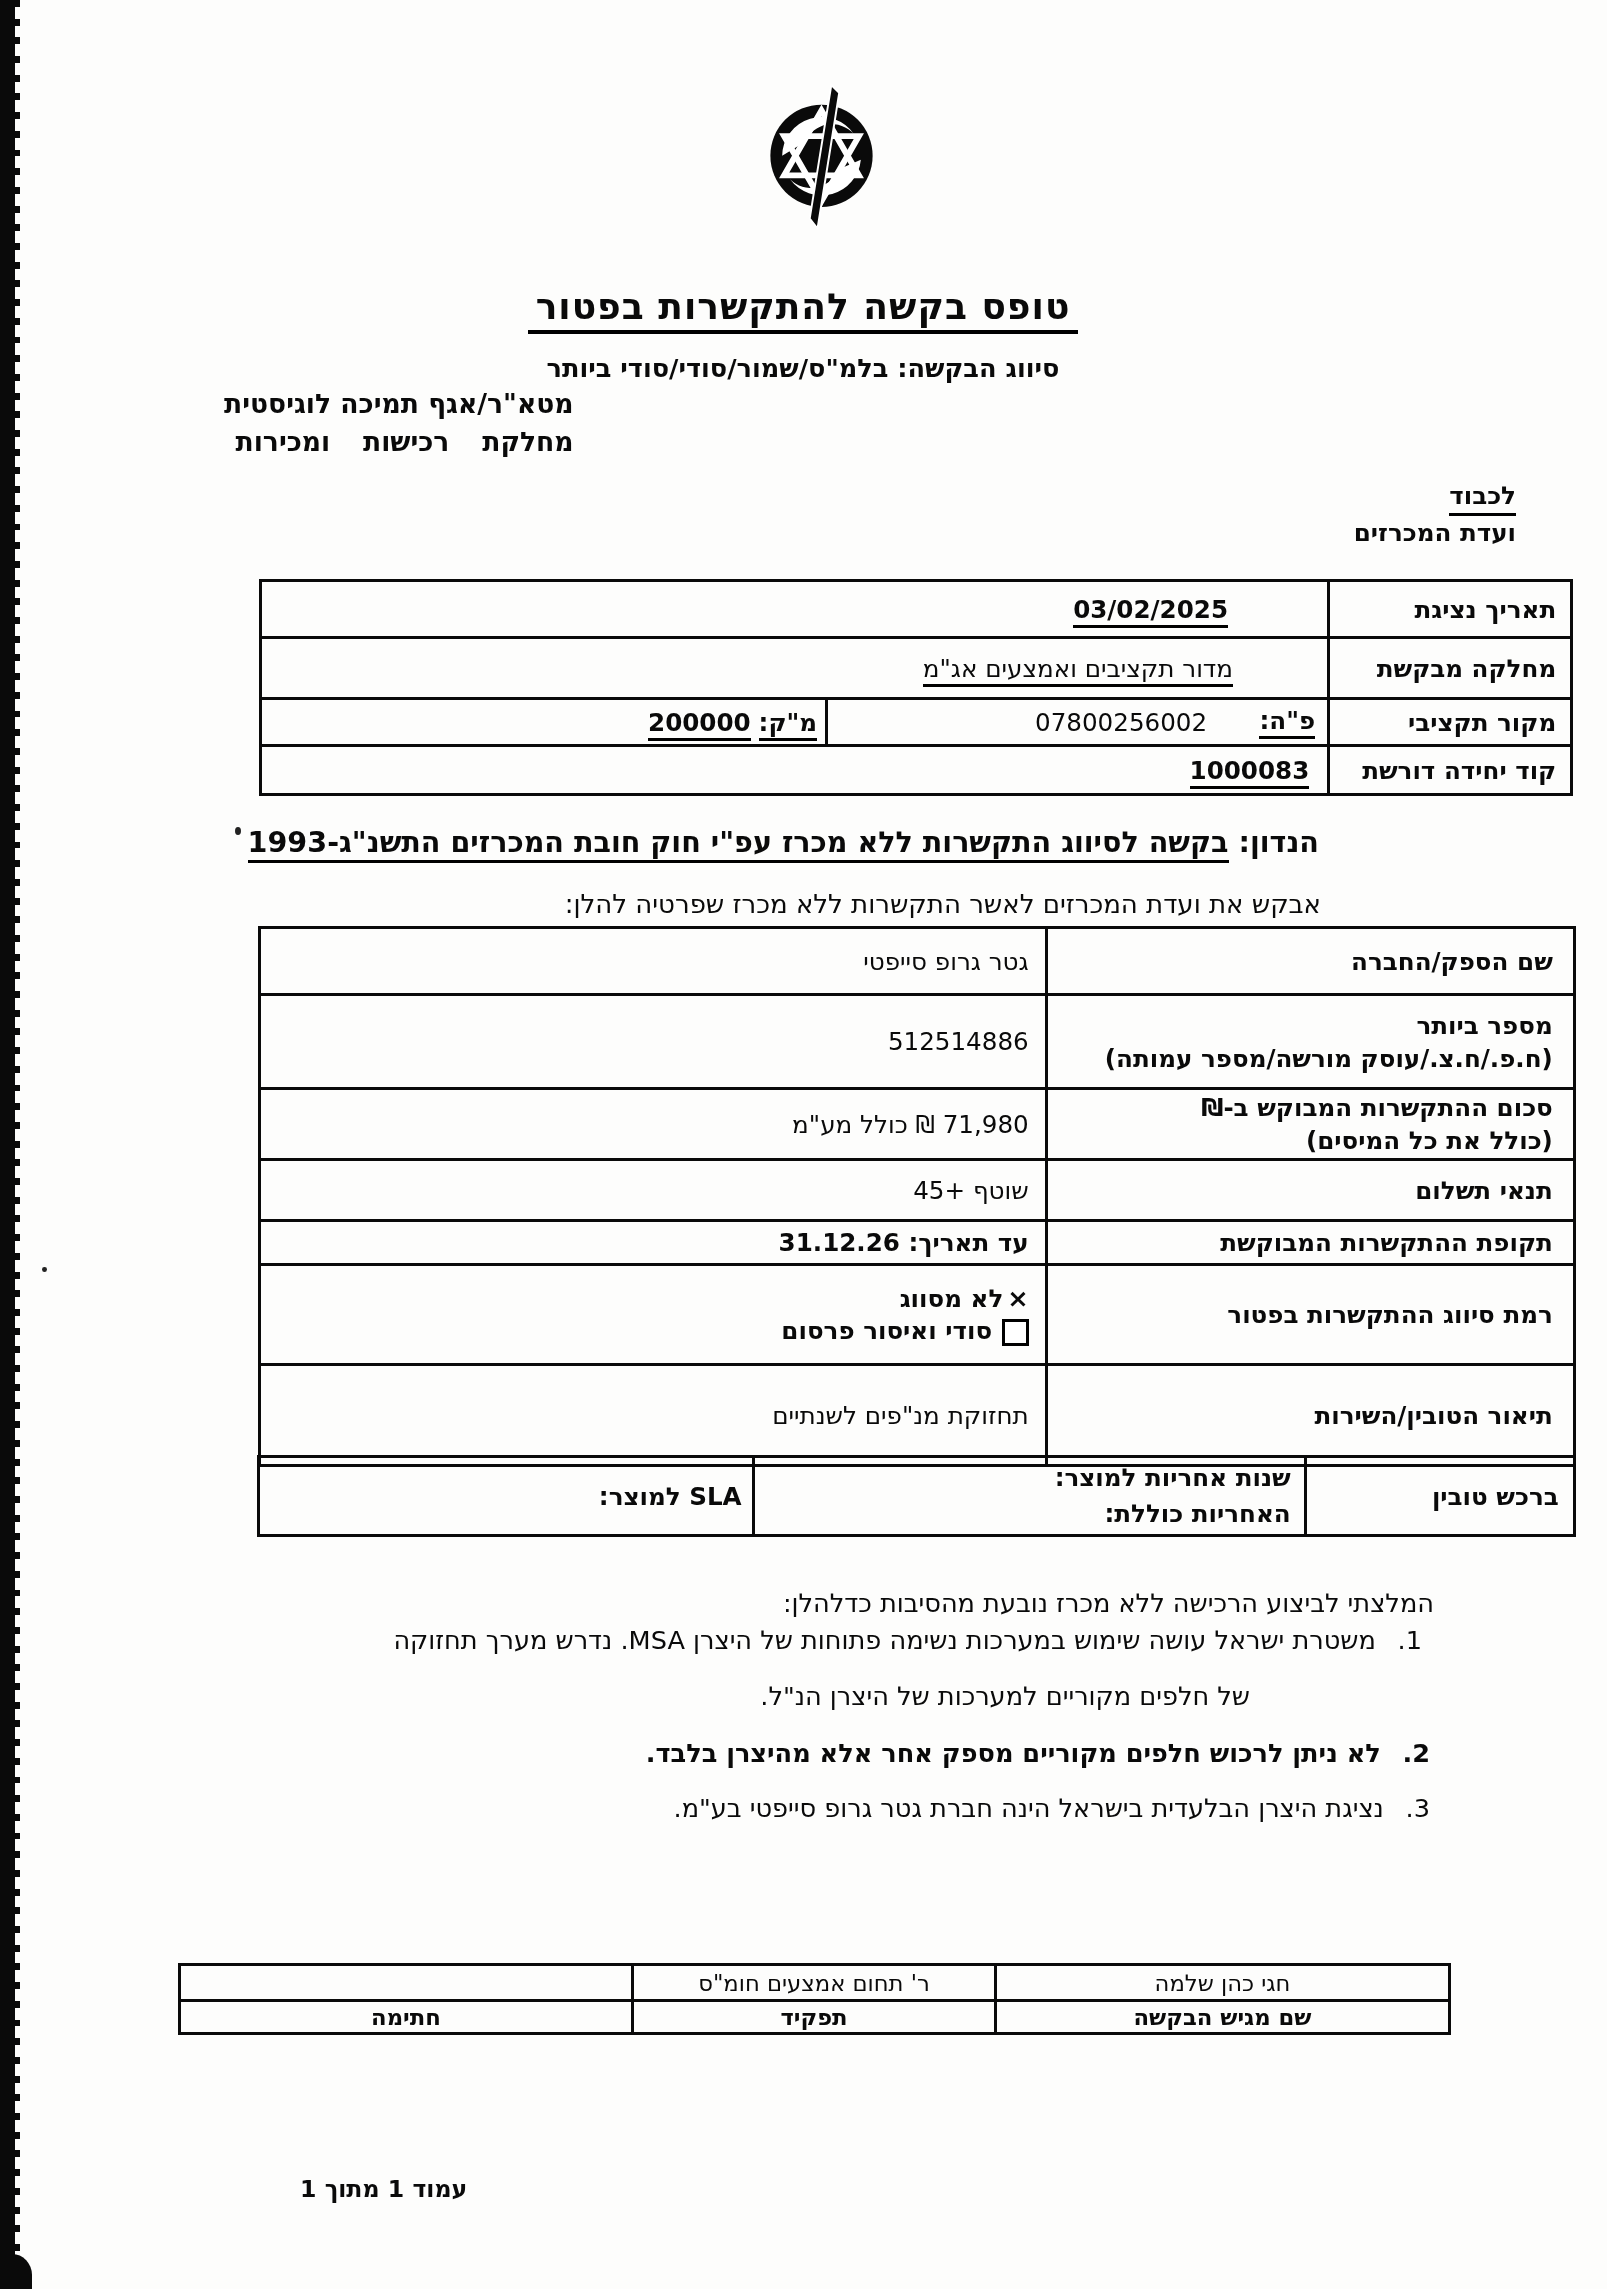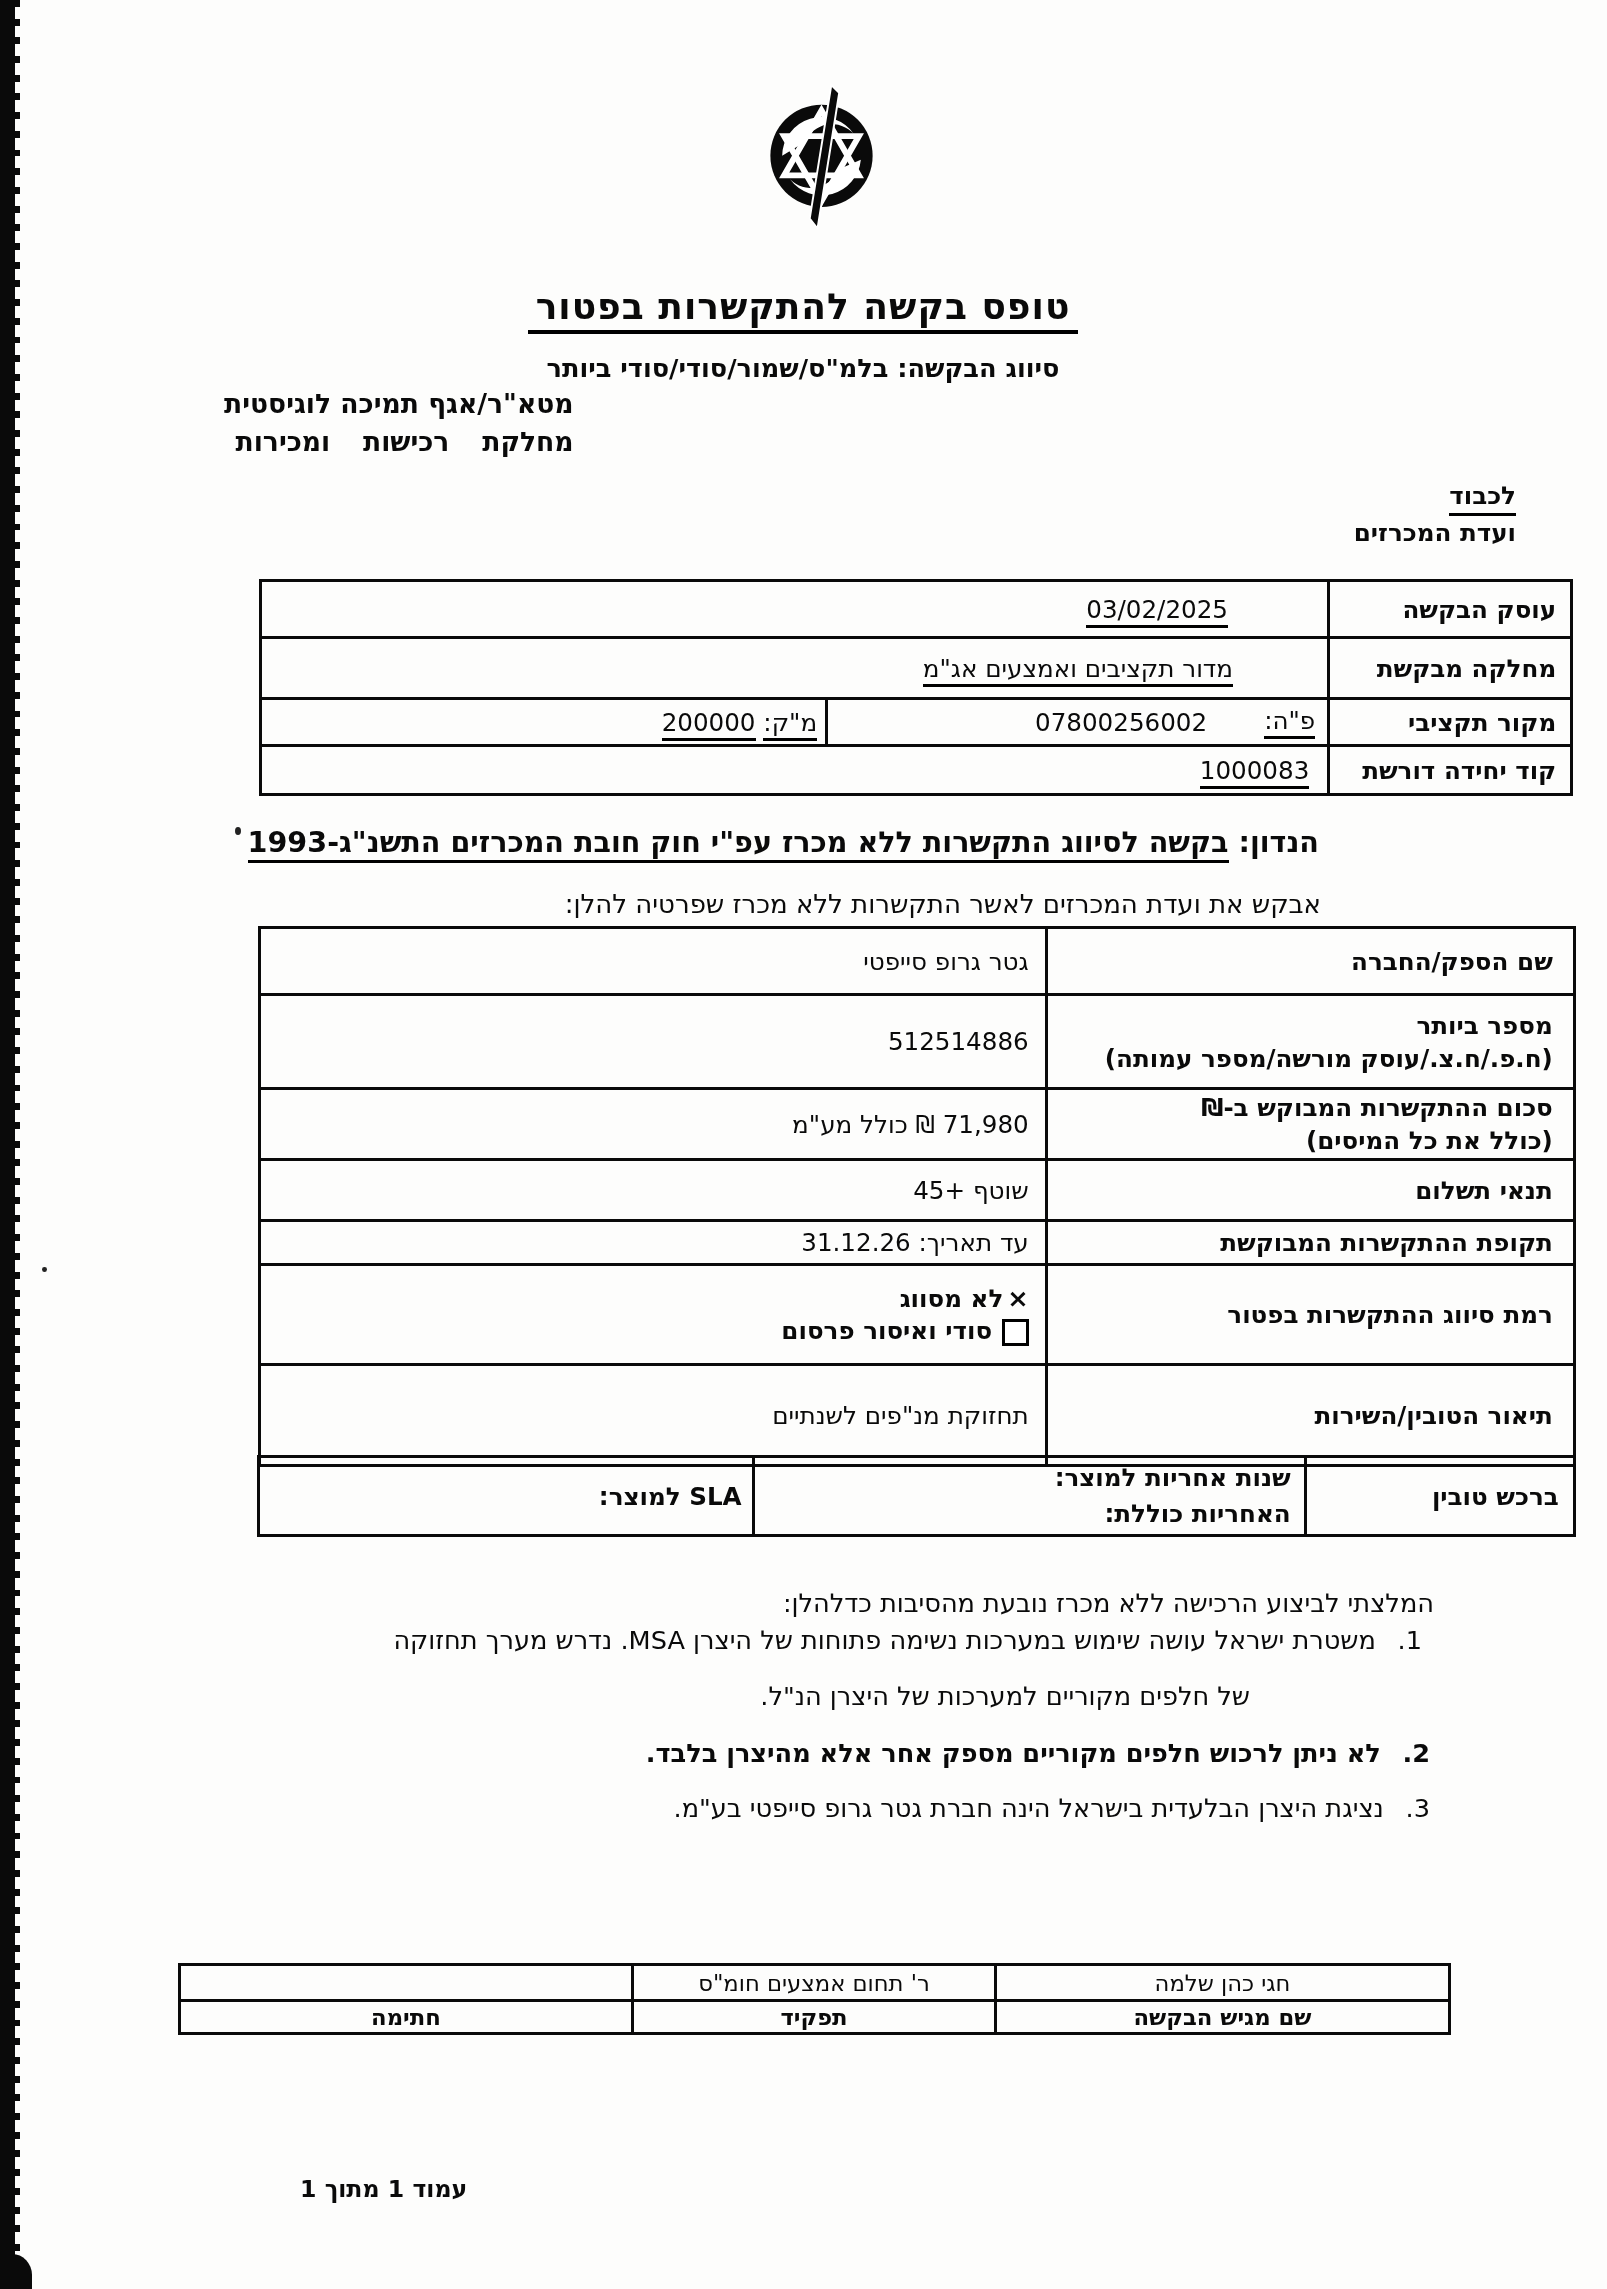--- a/index.html
+++ b/index.html
@@ -35,21 +35,21 @@
   .lbl{font-weight:bold;text-align:right;padding-right:13.8px;}
   .val{text-align:right;}
 
   .t1{position:absolute;right:34px;top:579px;width:1312px;}
   .t1 .v-date{padding-right:99px;}
   .t1 .v-dept{padding-right:94px;}
   .t1 .v-unit{padding-right:17.7px;}
   .t1 .pe{display:flex;align-items:center;justify-content:space-between;padding:0 11.8px 0 207px;border:none;height:100%;}
   .t1 td.pe-td{padding:0;}
   .t1 .mk{text-align:right;padding-right:7.9px;}
-  .b{font-weight:normal;}
+  .b{font-weight:bold;}
   .u{border-bottom:3px solid #000;padding-bottom:1px;}
 
   .subject{position:absolute;right:288px;top:825px;font-size:28.6px;font-weight:bold;white-space:nowrap;}
   .subject .u{border-bottom:3px solid #000;}
   .intro{position:absolute;right:286px;top:889px;font-size:26px;white-space:nowrap;}
 
   .t2{position:absolute;right:31.5px;top:926px;width:1315px;}
   .t2 .val{padding-right:15.8px;}
   .t2 .lbl{padding-right:19.7px;line-height:33px;}
   .chk-line{margin:3px 0;font-weight:bold;}
@@ -114,21 +114,21 @@
   </div>
 
   <table class="t1">
     <colgroup>
         <col style="width:243px">
         <col style="width:502px">
         <col style="width:566px">
       </colgroup>
     <tbody>
         <tr style="height:57px">
-      <td class="lbl">עוסק הבקשה</td>
+      <td class="lbl">תאריך נציגת</td>
       <td class="val v-date" colspan="2"><span class="b u">03/02/2025</span></td>
     </tr>
     <tr style="height:61px">
       <td class="lbl">מחלקה מבקשת</td>
       <td class="val v-dept" colspan="2"><span class="u">מדור תקציבים ואמצעים אג"מ</span></td>
     </tr>
     <tr style="height:47px">
       <td class="lbl">מקור תקציבי</td>
       <td class="pe-td">
         <div class="pe">

